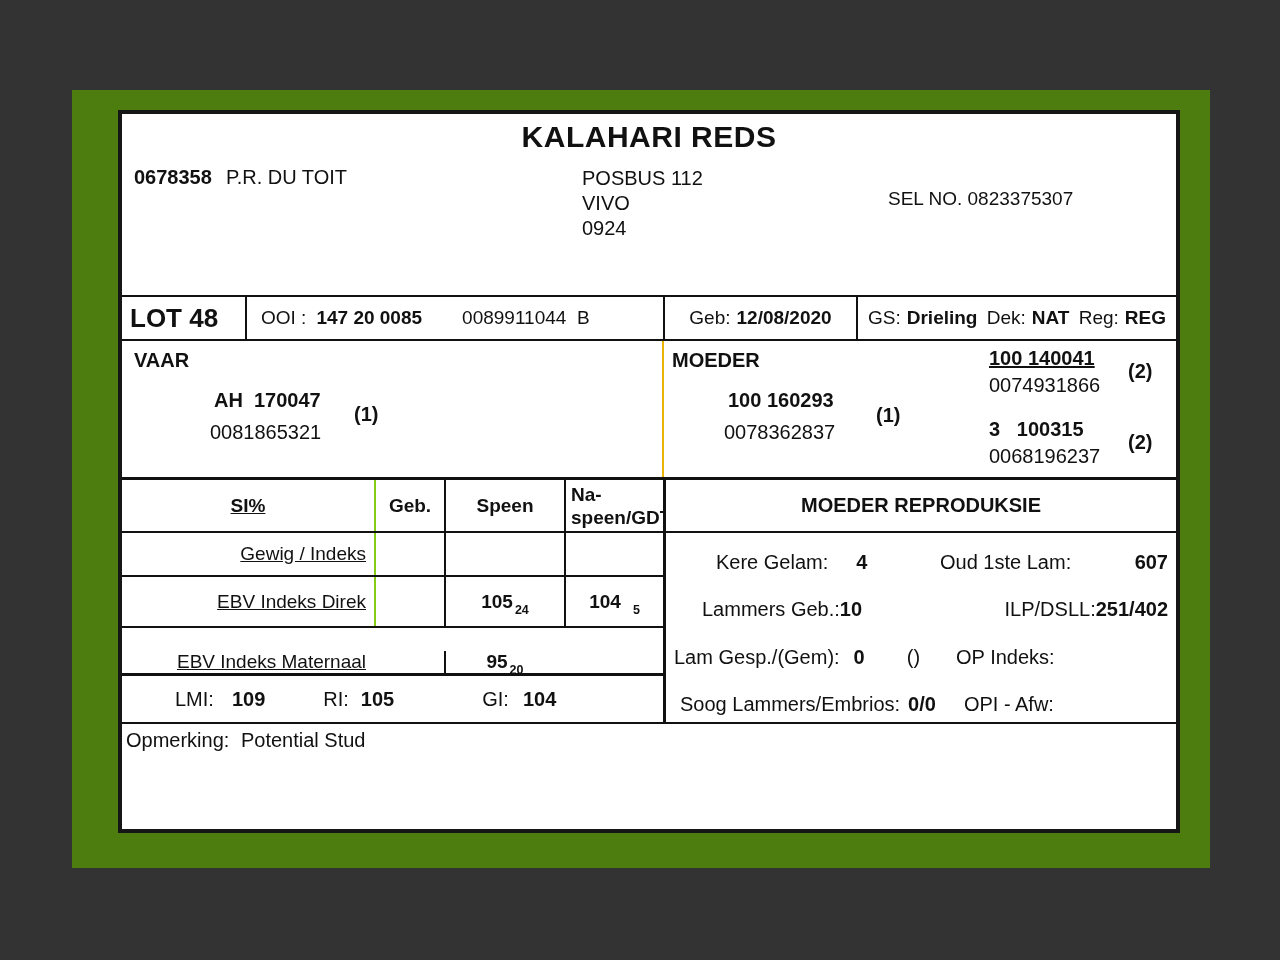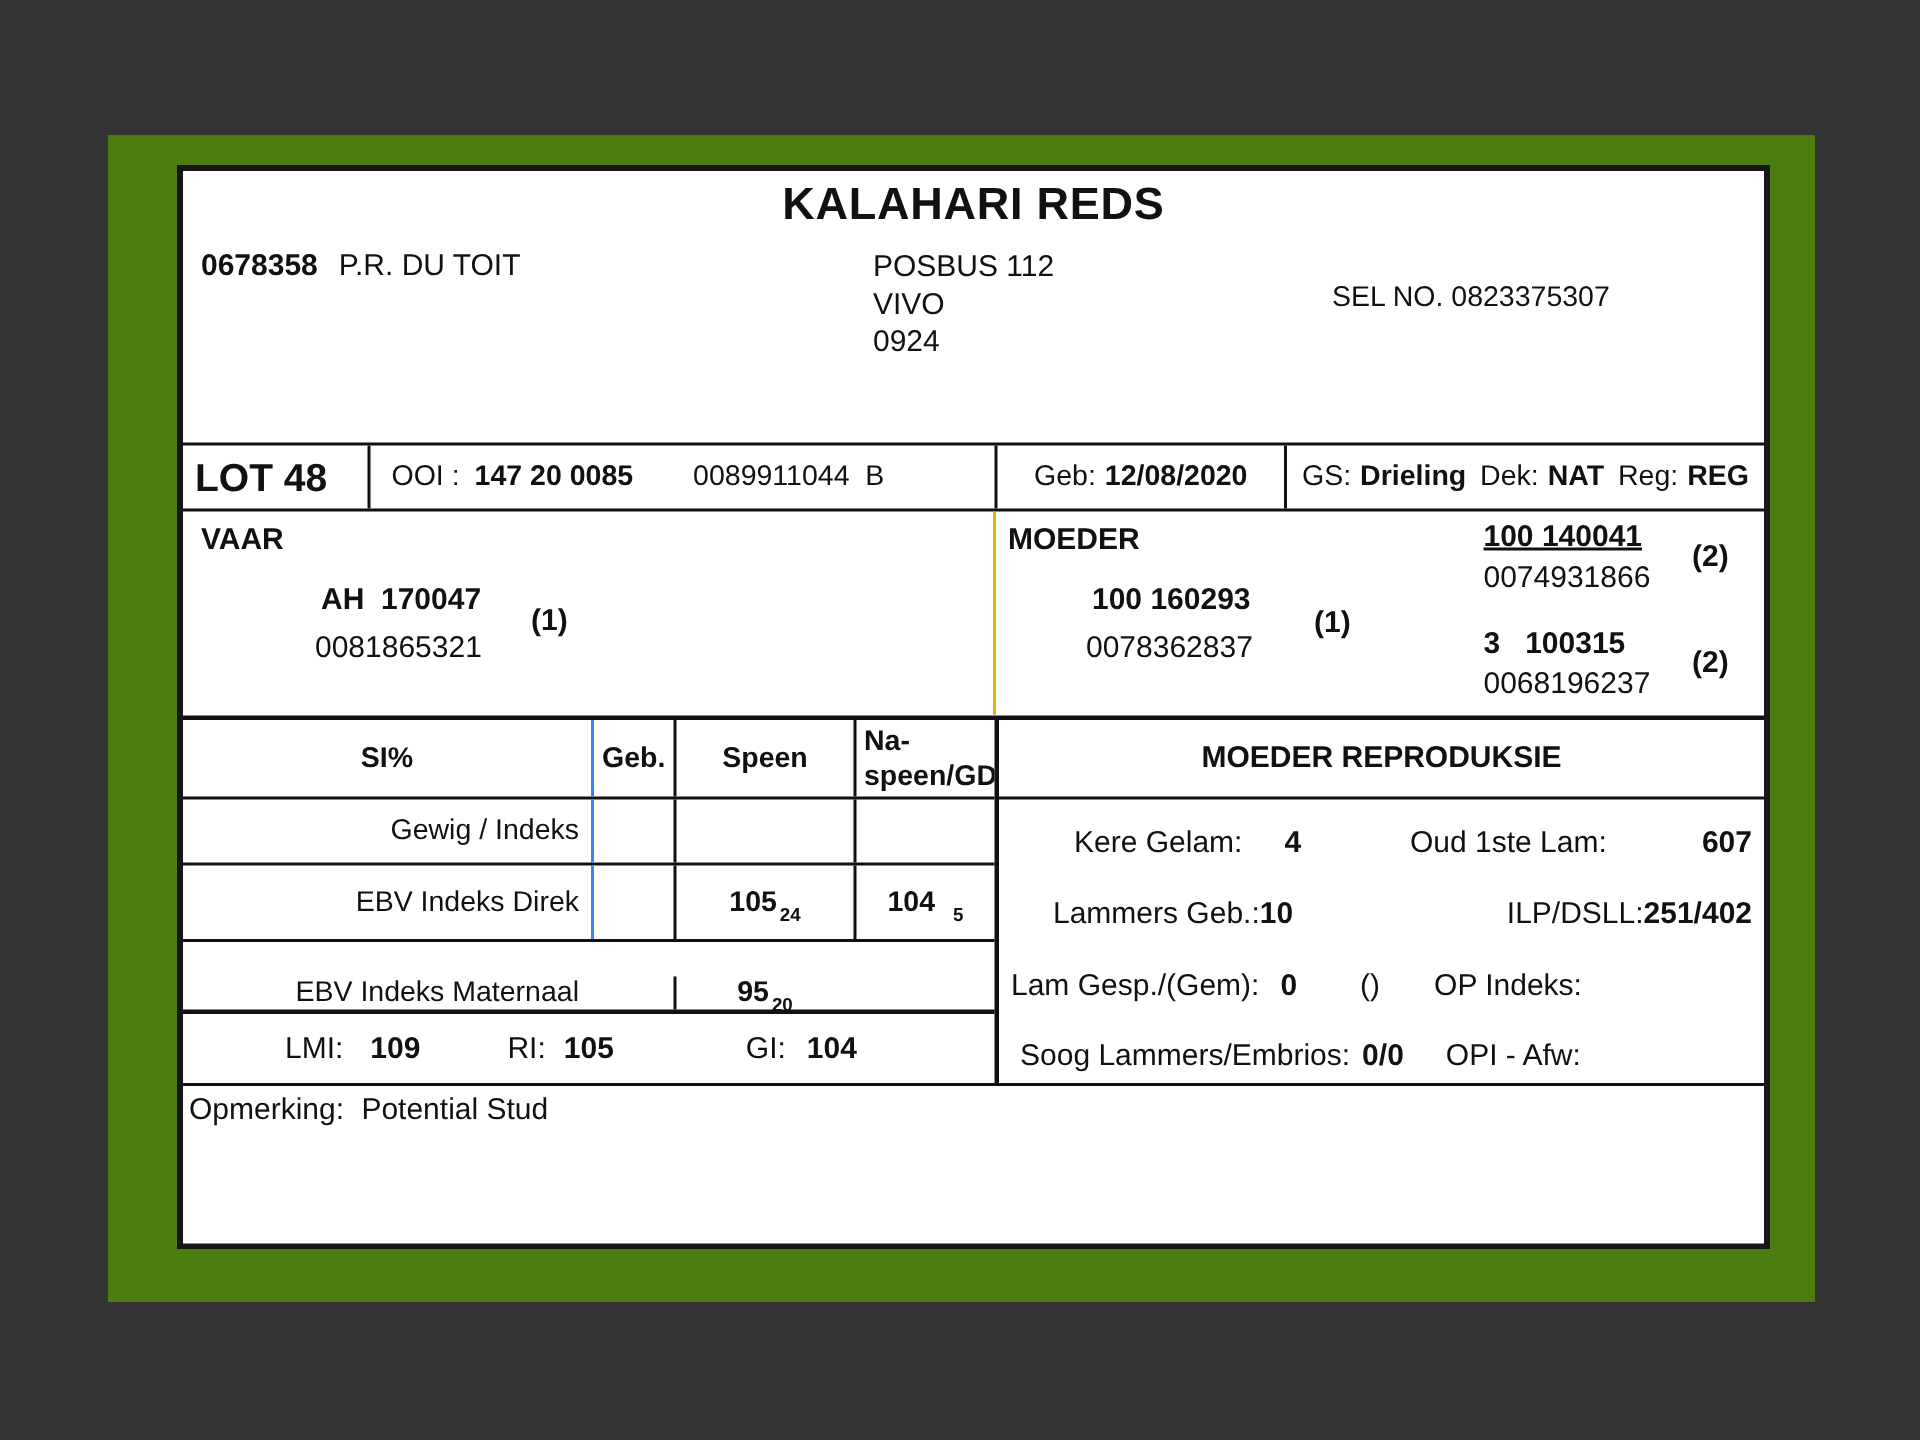--- a/index.html
+++ b/index.html
@@ -40,31 +40,31 @@
   .moeder-cell{flex:1;border-left:2px solid #eab308;position:relative;box-sizing:border-box;}
   .sec-label{position:absolute;left:12px;top:8px;font-weight:bold;}
   .abs{position:absolute;}
   
   .main{height:245px;display:flex;border-top:3px solid #111;box-sizing:border-box;}
   .main-left{width:541px;display:flex;flex-direction:column;box-sizing:border-box;}
   .si-table{height:196px;border-bottom:3px solid #111;box-sizing:border-box;display:flex;flex-direction:column;font-size:19px;}
   .si-row{display:flex;border-bottom:2px solid #111;box-sizing:border-box;}
   .si-row.last{border-bottom:none;flex:1;align-items:flex-end;}
   .si-hrow{height:53px;} .si-r1{height:44px;} .si-r2{height:51px;}
-  .si-c0{width:272px;display:flex;align-items:center;box-sizing:border-box;}
-  .si-c1{width:55px;border-left:2px solid #3b82f6;display:flex;align-items:center;justify-content:center;box-sizing:border-box;}
+  .si-c0{width:252px;display:flex;align-items:center;box-sizing:border-box;text-decoration:underline;}
+  .si-c1{width:70px;border-left:2px solid #84cc16;display:flex;align-items:center;justify-content:center;box-sizing:border-box;}
   .si-c2{width:120px;border-left:2px solid #111;display:flex;align-items:center;justify-content:center;box-sizing:border-box;}
   .si-c3{flex:1;border-left:2px solid #111;display:flex;align-items:center;justify-content:center;box-sizing:border-box;overflow:hidden;}
   .hd{font-weight:bold;}
   .c0-center{justify-content:center;font-weight:bold;}
   .c0-right{justify-content:flex-end;padding-right:8px;}
   .naspeen-hd{align-items:flex-start;justify-content:flex-start;padding:3px 0 0 5px;line-height:23px;}
   .acc{font-size:12.5px;font-weight:bold;position:relative;top:8px;margin-left:2px;}
   .acc-gap{margin-left:12px;}
-  .lmi-row{flex:1;display:flex;align-items:center;font-size:20px;padding-left:68px;}
+  .lmi-row{flex:1;display:flex;align-items:center;font-size:20px;padding-left:53px;}
   .lmi-row .g1{margin-left:18px;} .lmi-row .l2{margin-left:58px;} .lmi-row .g2{margin-left:12px;}
   .lmi-row .l3{margin-left:88px;} .lmi-row .g3{margin-left:14px;}
   .main-right{flex:1;border-left:3px solid #111;display:flex;flex-direction:column;font-size:20px;box-sizing:border-box;gap:12px;}
   .repro-title{height:53px;border-bottom:2px solid #111;box-sizing:border-box;display:flex;align-items:center;justify-content:center;font-weight:bold;}
   .repro-row{flex:1;display:flex;align-items:center;padding:0 8px;box-sizing:border-box;}
   .row-between{justify-content:space-between;}
   .grp{display:flex;align-items:center;}
   .grp-right{display:flex;align-items:center;justify-content:space-between;width:228px;}
   
   .opmerking{flex:1;border-top:2px solid #111;box-sizing:border-box;font-size:20px;padding:5px 4px;}

